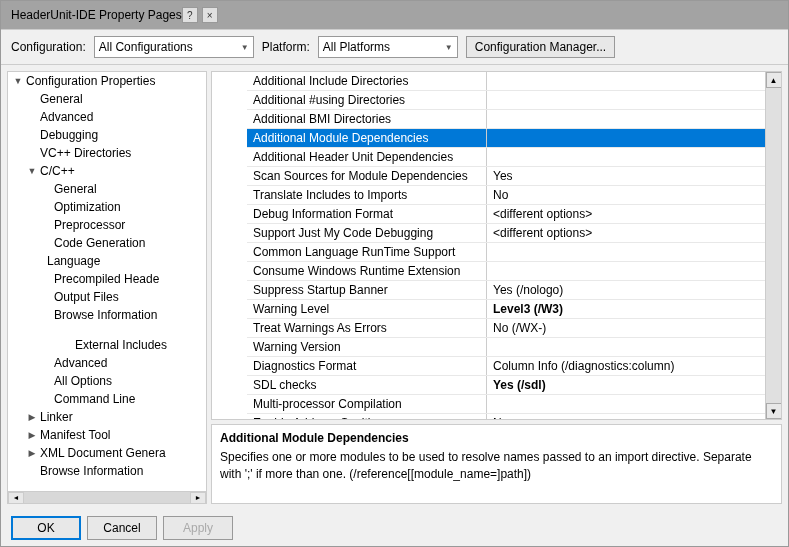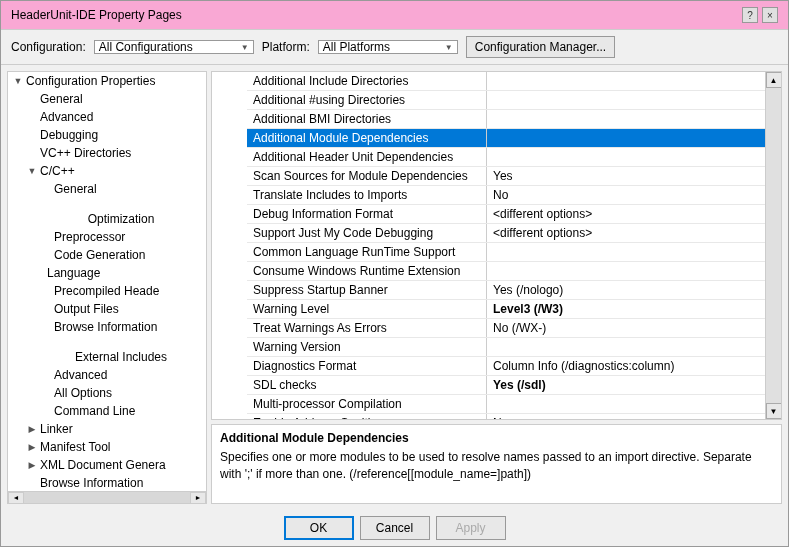--- a/index.html
+++ b/index.html
@@ -17,24 +17,23 @@
     .dialog {
       width: 789px;
       height: 547px;
       background: #f0f0f0;
       border: 1px solid #999;
       display: flex;
       flex-direction: column;
       box-shadow: 2px 2px 8px rgba(0,0,0,0.3);
     }
     .title-bar {
-      background: #f9a8d4;
+      background: #a3a3a3;
       padding: 6px 10px;
       display: flex;
-      justify-content: space-between;
       align-items: center;
       border-bottom: 1px solid #ccc;
       flex-shrink: 0;
     }
     .title-text {
       font-size: 12px;
       font-weight: normal;
       color: #000;
     }
     .title-controls {
@@ -59,21 +58,21 @@
       align-items: center;
       gap: 8px;
       flex-shrink: 0;
       border-bottom: 1px solid #ccc;
     }
     .config-label {
       font-size: 12px;
       color: #000;
     }
     .config-select {
-      height: 14px;
+      height: 22px;
       border: 1px solid #999;
       background: white;
       font-size: 12px;
       padding: 1px 4px;
       min-width: 140px;
       display: flex;
       align-items: center;
       justify-content: space-between;
       cursor: pointer;
     }
@@ -244,21 +243,21 @@
       font-size: 12px;
       margin-bottom: 4px;
     }
     .info-text {
       font-size: 12px;
       color: #000;
       line-height: 1.4;
     }
     .bottom-bar {
       display: flex;
-      justify-content: center;
+      justify-content: flex-start;
       align-items: center;
       padding: 6px 10px;
       gap: 6px;
       flex-shrink: 0;
     }
     .dialog-btn {
       height: 24px;
       min-width: 70px;
       border: 1px solid #999;
       background: #e8e8e8;
@@ -328,21 +327,21 @@
               <span>VC++ Directories</span>
             </div>
             <div class="tree-item" style="padding-left: 18px;">
               <span class="tree-expand">▼</span>
               <span>C/C++</span>
             </div>
             <div class="tree-item" style="padding-left: 32px;">
               <span class="tree-expand"> </span>
               <span>General</span>
             </div>
-            <div class="tree-item" style="padding-left: 32px; flex-direction: column;">
+            <div class="tree-item" style="padding-left: 32px;">
               <span class="tree-expand"> </span>
               <span>Optimization</span>
             </div>
             <div class="tree-item" style="padding-left: 32px;">
               <span class="tree-expand"> </span>
               <span>Preprocessor</span>
             </div>
             <div class="tree-item" style="padding-left: 32px;">
               <span class="tree-expand"> </span>
               <span>Code Generation</span>

